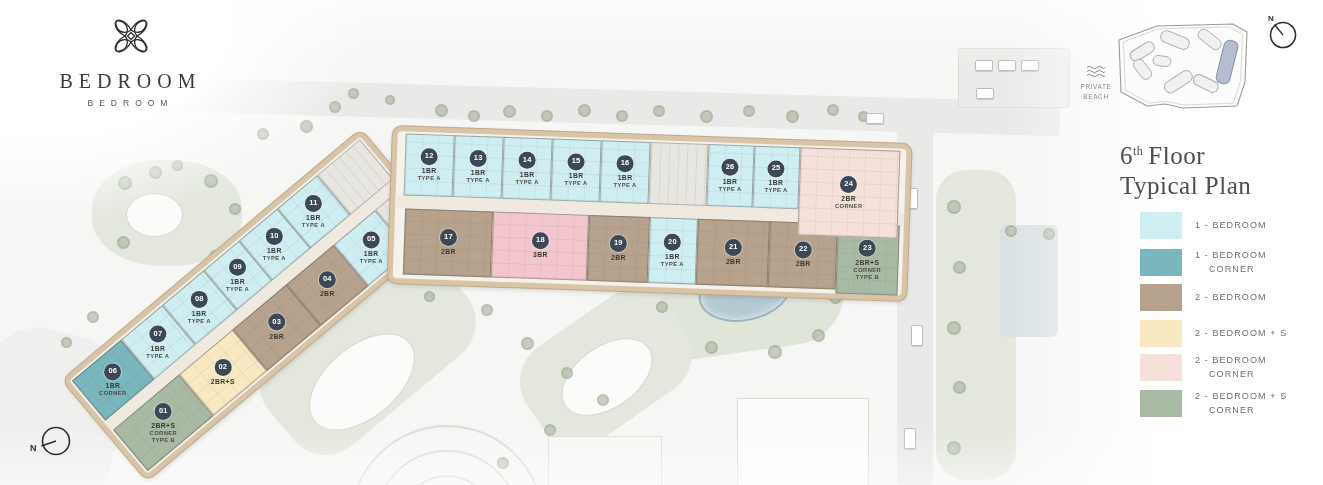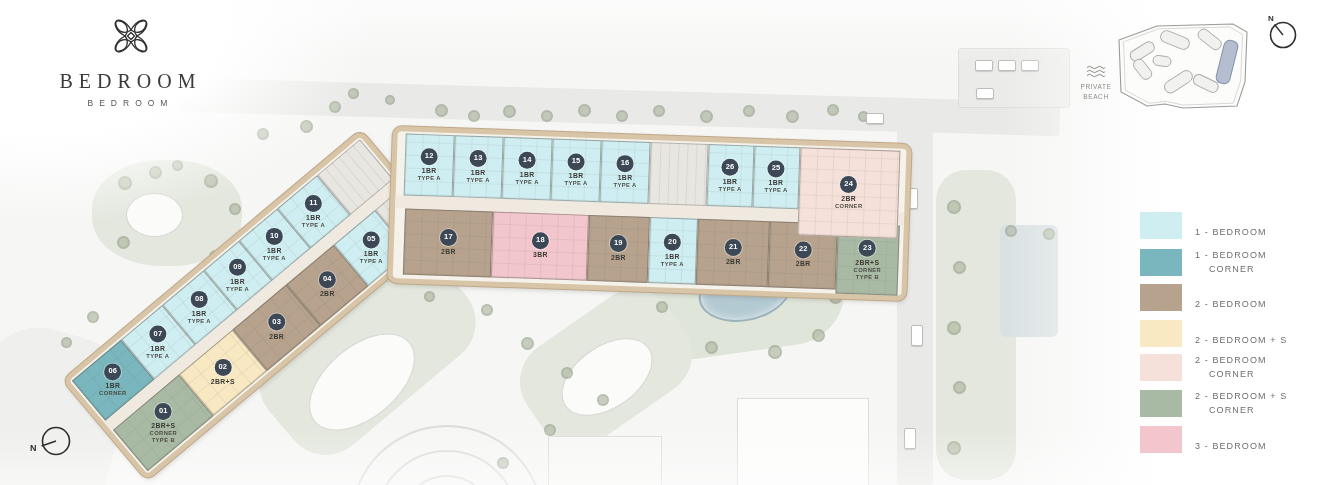--- a/index.html
+++ b/index.html
@@ -56,21 +56,21 @@
   .brand-name{font-family:"Liberation Serif",serif;font-size:20px;letter-spacing:6px;
               color:#3a3a3a;margin-top:4px;}
   .brand-sub{font-size:8.5px;letter-spacing:6px;color:#555;margin-top:5px;}
 
   
   #plan-title{left:1120px;top:141px;z-index:5;font-family:"Liberation Serif",serif;color:#4e4e4e;}
   #plan-title .t-line{font-size:25px;letter-spacing:.5px;line-height:1.2;}
   #plan-title sup{font-size:12px;}
   #plan-title .t-rest{margin-left:5px;}
   #legend{left:1120px;top:212px;width:200px;height:250px;z-index:5;}
-  .leg-row{position:absolute;left:0;display:flex;align-items:flex-end;padding-left:20px;}
+  .leg-row{position:absolute;left:0;display:flex;align-items:center;padding-left:20px;}
   .leg-swatch{width:42px;height:27px;flex:0 0 42px;}
   .leg-label{margin-left:13px;font-size:9px;letter-spacing:1.1px;color:#6e6e6e;line-height:1.5;}
   .leg-l2{padding-left:14px;}
 
   
   #keyplan{left:1113px;top:20px;z-index:5;}
   #beach{left:1074px;top:64px;width:44px;text-align:center;z-index:5;color:#8a8a88;}
   #beach .b-line{font-size:6.5px;letter-spacing:.6px;line-height:1.5;}
   #compass-tr{left:1256px;top:8px;z-index:5;}
   #compass-bl{left:26px;top:422px;z-index:5;}
@@ -422,20 +422,24 @@
   </div>
 
   <div id="compass-bl" class="abs">
     <svg width="52" height="42" viewBox="0 0 52 42">
       <circle cx="30" cy="19" r="13.5" fill="none" stroke="#2f2f2f" stroke-width="1.6"></circle>
       <line x1="30" y1="19" x2="15.5" y2="24" stroke="#2f2f2f" stroke-width="1.4"></line>
       <text x="4" y="29" font-size="9" fill="#2f2f2f" font-weight="bold">N</text>
     </svg>
   </div>
 
+  <div id="plan-title" class="abs">
+    <div class="t-line"><span>6</span><sup>th</sup><span class="t-rest">Floor</span></div>
+    <div class="t-line">Typical Plan</div>
+  </div>
 
   <div id="legend" class="abs">
       <div class="leg-row" style="top: 0px;">
         <div class="leg-swatch" style="background: rgb(207, 238, 242);"></div>
         <div class="leg-label">
           <div>1 - BEDROOM</div>
         </div>
       </div>
       <div class="leg-row" style="top: 37px;">
         <div class="leg-swatch" style="background: rgb(121, 182, 189);"></div>
@@ -463,21 +467,15 @@
           <div class="leg-l2">CORNER</div>
         </div>
       </div>
       <div class="leg-row" style="top: 178px;">
         <div class="leg-swatch" style="background: rgb(169, 186, 164);"></div>
         <div class="leg-label">
           <div>2 - BEDROOM + S</div>
           <div class="leg-l2">CORNER</div>
         </div>
       </div>
-      <div class="leg-row" style="top: 214px;">
-        <div class="leg-swatch" style="background: rgb(242, 198, 204);"></div>
-        <div class="leg-label">
-          <div>3 - BEDROOM</div>
-        </div>
-      </div>
     </div>
 
 </div>
 
 </body></html>

